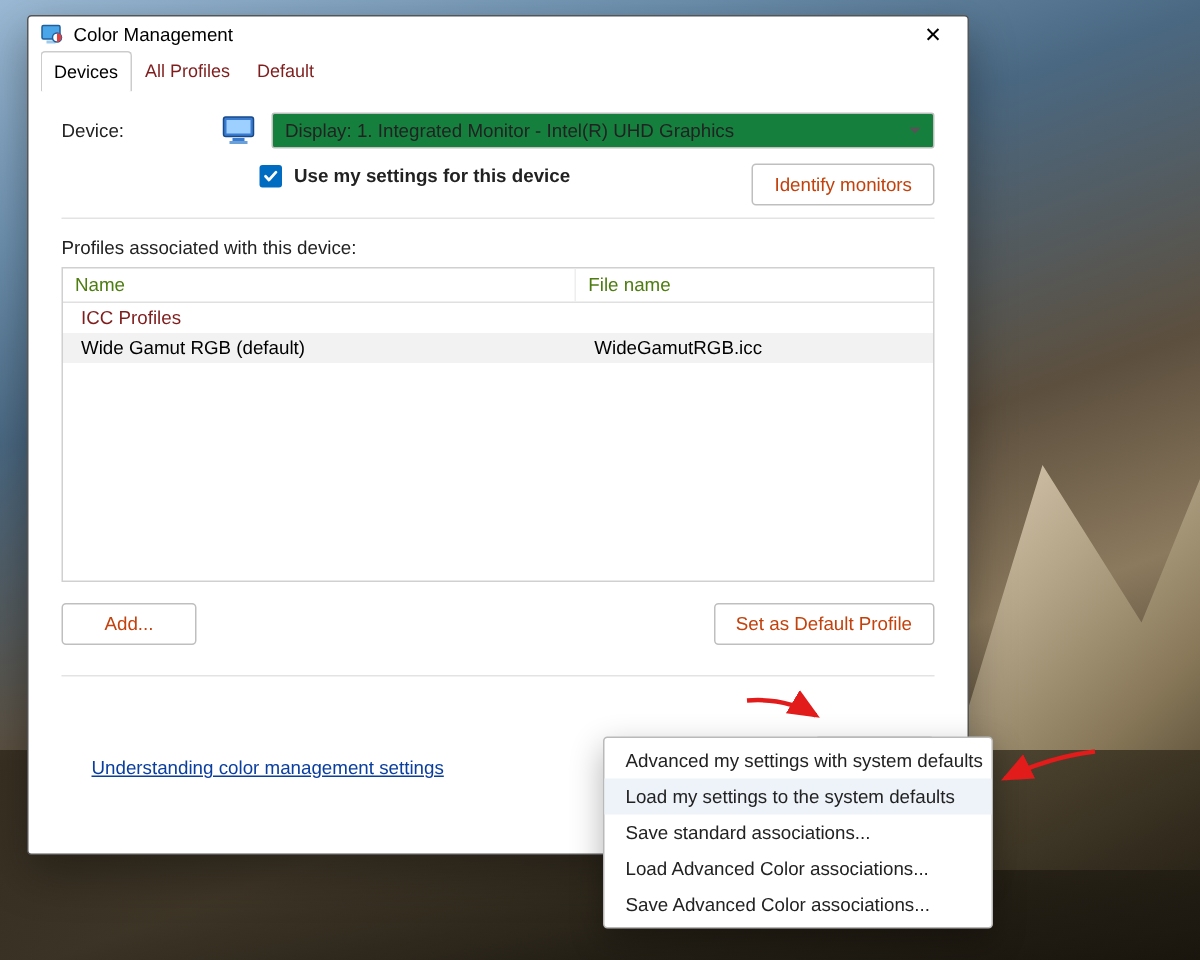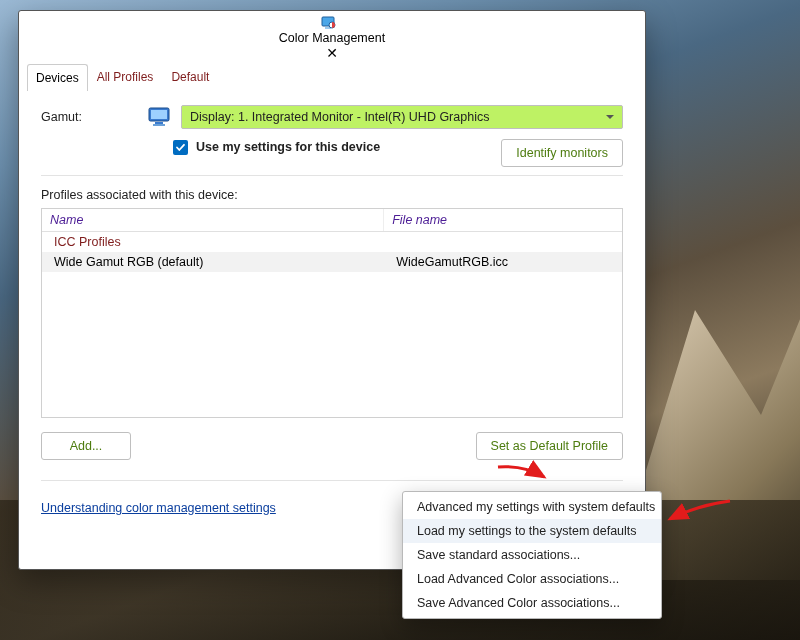--- a/index.html
+++ b/index.html
@@ -14,72 +14,72 @@
     opacity:.95; }
   .bg-mtn::after { content:""; position:absolute; top:500px; left:0; right:0; height:200px;
     background:linear-gradient(180deg,#2b2417 0%,#0f0d08 100%); opacity:.7; }
 
   .dialog {
     position: absolute; top: 10px; left: 18px; width: 628px; height: 560px;
     background: #ffffff; border: 1px solid #555; border-radius: 3px;
     box-shadow: 0 12px 30px rgba(0,0,0,.35);
     display:flex; flex-direction:column;
   }
-  .titlebar { display:flex; align-items:center; padding:4px 8px 2px 8px;flex-direction:column; }
+  .titlebar { display:flex; align-items:center; padding:4px 8px 2px 8px; }
   .app-icon { width:16px; height:16px; margin-right:6px; position:relative; }
   .app-icon svg { display:block; }
   .titlebar .title { font-size:12.5px; color:#000; flex:1; }
   .close-x { width:30px; text-align:center; font-size:14px; color:#000; cursor:default; }
 
   .tabs { display:flex; gap:0; font-size:12px; padding:0 8px; border-bottom:1px solid transparent; }
   .tab { padding:6px 8px 6px 8px; color:#7f1d1d; border:1px solid transparent; border-bottom:none; border-radius:3px 3px 0 0;}
   .tab.active { color:#000; background:#fff; border-color:#ccc; position:relative; top:1px;}
 
   .body { padding: 14px 22px 10px 22px; flex:1; display:flex; flex-direction:column; }
 
   .row { display:flex; align-items:center; gap:10px; }
   .lbl { font-size:12.5px; color:#222; }
   .device-lbl { width:96px; }
   .monitor-icon { width:24px; height:20px; }
   .select {
-    flex:1; height:24px; border:1px solid #bfbfbf; border-radius:2px; background:#bef264;
+    flex:1; height:24px; border:1px solid #bfbfbf; border-radius:2px; background:#15803d;
     display:flex; align-items:center; padding:0 20px 0 8px; font-size:12.5px; color:#222; position:relative;
   }
   .select::after { content:""; position:absolute; right:8px; top:9px; border:4px solid transparent; border-top-color:#555; }
 
   .chk-row { display:flex; align-items:center; margin:12px 0 8px 132px; gap:8px; }
   .chk { width:15px; height:15px; border-radius:2px; background:#006cc1; display:flex; align-items:center; justify-content:center; }
   .chk svg { display:block; }
 
   .identify-btn { margin-left:auto; }
   .wbtn {
     min-width:120px; height:28px; border:1px solid #bfbfbf; border-radius:3px; background:#fff;
-    font-size:12.5px; color:#4d7c0f; display:flex; align-items:center; justify-content:center; padding:0 14px;
+    font-size:12.5px; color:#c2410c; display:flex; align-items:center; justify-content:center; padding:0 14px;
   }
 
   .sep { height:1px; background:#e3e3e3; margin:8px 0 12px 0;}
 
   .section-lbl { font-size:12.5px; color:#222; margin-bottom:6px; }
 
   .table { border:1px solid #d0d0d0; height:210px; background:#fff; font-size:12.5px; overflow:hidden;}
   .thead { display:flex; border-bottom:1px solid #e0e0e0; }
-  .th { padding:4px 8px; color:#4c1d95; font-weight:400;font-style:italic;}
+  .th { padding:4px 8px; color:#4d7c0f; font-weight:400;}
   .th.name { flex:0 0 59%; border-right:1px solid #eee;}
   .th.file { flex:1;}
   .tgroup { color:#7f1d1d; padding:3px 10px 3px 12px;}
   .trow { display:flex; background:#f2f2f2; }
   .td { padding:3px 8px 3px 12px; }
   .td.name { flex:0 0 59%; }
   .td.file { flex:1;}
 
   .btnrow { display:flex; gap:12px; margin-top:14px;}
   .btnrow .spacer { flex:1;}
 
   .footer { margin-top:auto; padding-top:8px;}
-  .linkrow { display:flex; align-items:flex-start; }
+  .linkrow { display:flex; align-items:flex-end;margin-left:20px; }
   .link { color:#0a3e9e; text-decoration:underline; font-size:12.5px;}
   .profiles-btn { margin-left:auto; display:flex; align-items:center; gap:6px;}
   .profiles-btn .caret { width:0;height:0;border:4px solid transparent;border-top-color:#444; margin-top:3px;}
   .close-btn { display:flex; justify-content:flex-end; margin-top:12px;}
 
   .menu {
     position:absolute; top:491px; left:402px; width:260px;
     background:#fff; border:1px solid #b9b9b9; border-radius:3px;
     box-shadow:0 8px 22px rgba(0,0,0,.3); padding:3px 0; font-size:12.5px; z-index:50;
   }
@@ -109,21 +109,21 @@
   </div>
 
   <div class="tabs">
     <div class="tab active">Devices</div>
     <div class="tab">All Profiles</div>
     <div class="tab">Default</div>
   </div>
 
   <div class="body">
     <div class="row">
-      <span class="lbl device-lbl">Gamut:</span>
+      <span class="lbl device-lbl">Device:</span>
       <span class="monitor-icon">
         <svg width="24" height="20" viewBox="0 0 24 20">
           <rect x="2" y="1" width="20" height="13" rx="1.5" fill="#3a7bcf" stroke="#164a8a"></rect>
           <rect x="4" y="3" width="16" height="9" fill="#9dd0ff"></rect>
           <rect x="8" y="15" width="8" height="2" fill="#3a7bcf"></rect>
           <rect x="6" y="17" width="12" height="2" fill="#6aa0d8"></rect>
         </svg>
       </span>
       <div class="select">
         <span>Display: 1. Integrated Monitor - Intel(R) UHD Graphics</span>

